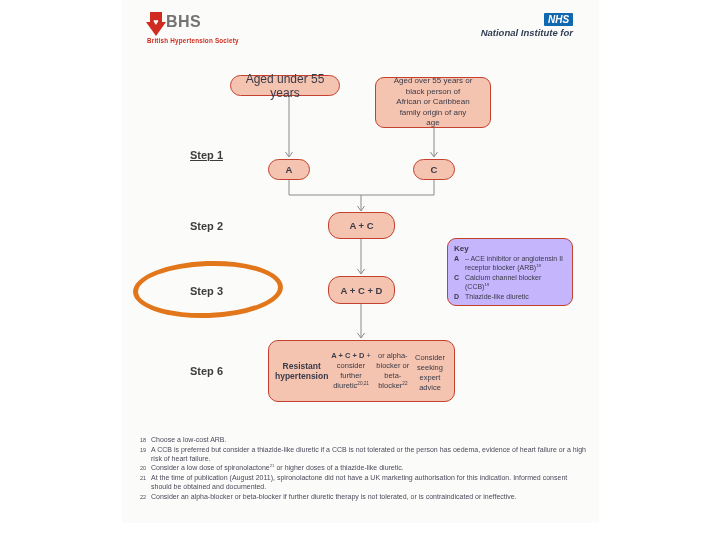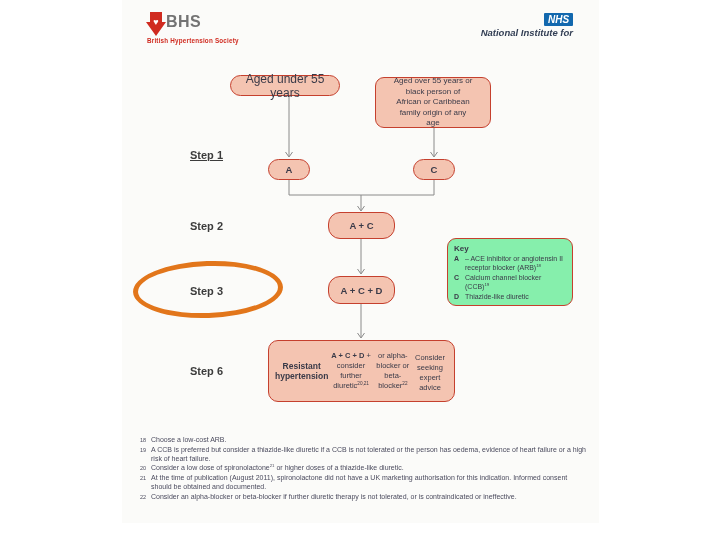--- a/index.html
+++ b/index.html
@@ -39,21 +39,21 @@
   .resistant{
     left:268px;top:340px;width:187px;height:62px;border-radius:10px;
     flex-direction:row;justify-content:center;font-size:7.5px;line-height:10px;padding:3px 6px;
   }
   .resistant .r-title{font-size:8.5px;font-weight:bold;}
   .resistant .r-line4{margin-top:3px;}
   .step-label{position:absolute;left:190px;font-size:11px;font-weight:bold;color:#3c3c3c;}
   .sup{font-size:0.62em;vertical-align:super;line-height:0;}
   
   .key-box{
-    position:absolute;left:447px;top:238px;width:126px;height:68px;background:#86efac;
+    position:absolute;left:447px;top:238px;width:126px;height:68px;background:#c4b5fd;
     border:1.2px solid #c5402e;border-radius:9px;box-sizing:border-box;padding:5px 6px;
   }
   .key-title{font-size:8px;font-weight:bold;margin-bottom:2px;}
   .key-row{display:flex;font-size:7px;line-height:8.6px;margin-bottom:2px;}
   .key-letter{width:11px;flex-shrink:0;font-weight:bold;}
   .key-text{flex:1;}
   
   .connectors{position:absolute;left:0;top:0;pointer-events:none;}
   .highlight-ellipse{
     position:absolute;left:133px;top:261px;width:150px;height:57px;

